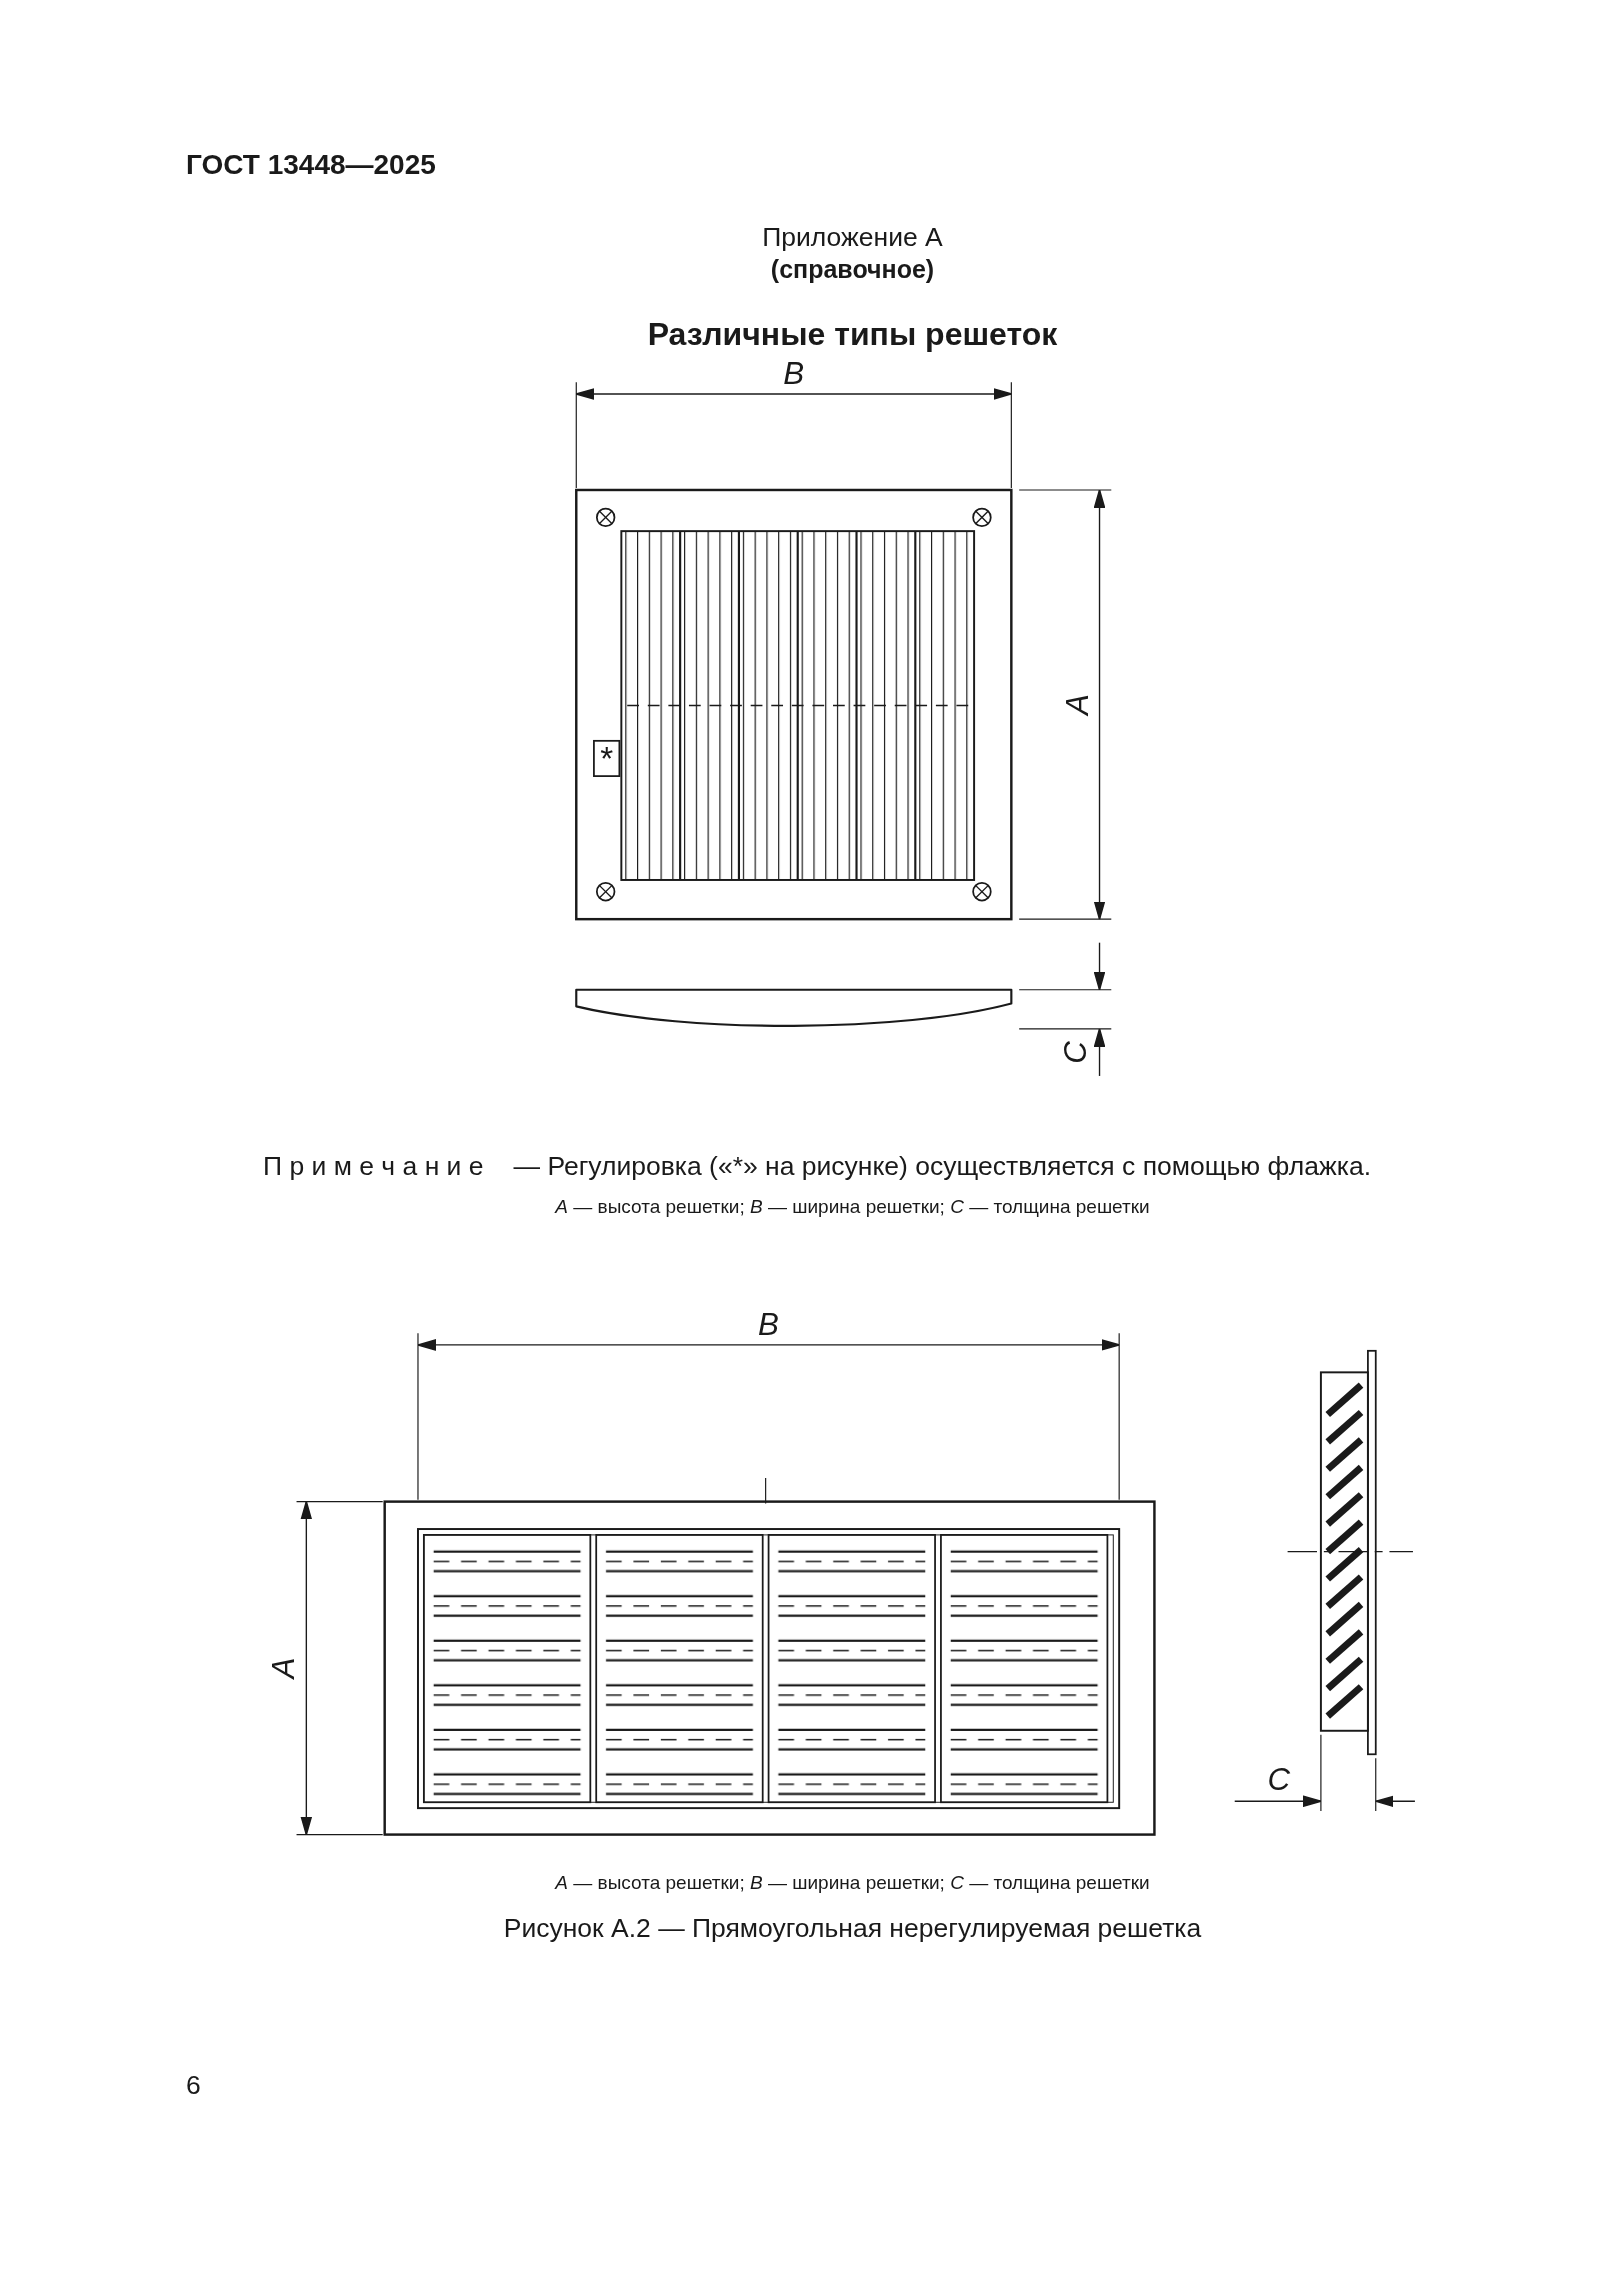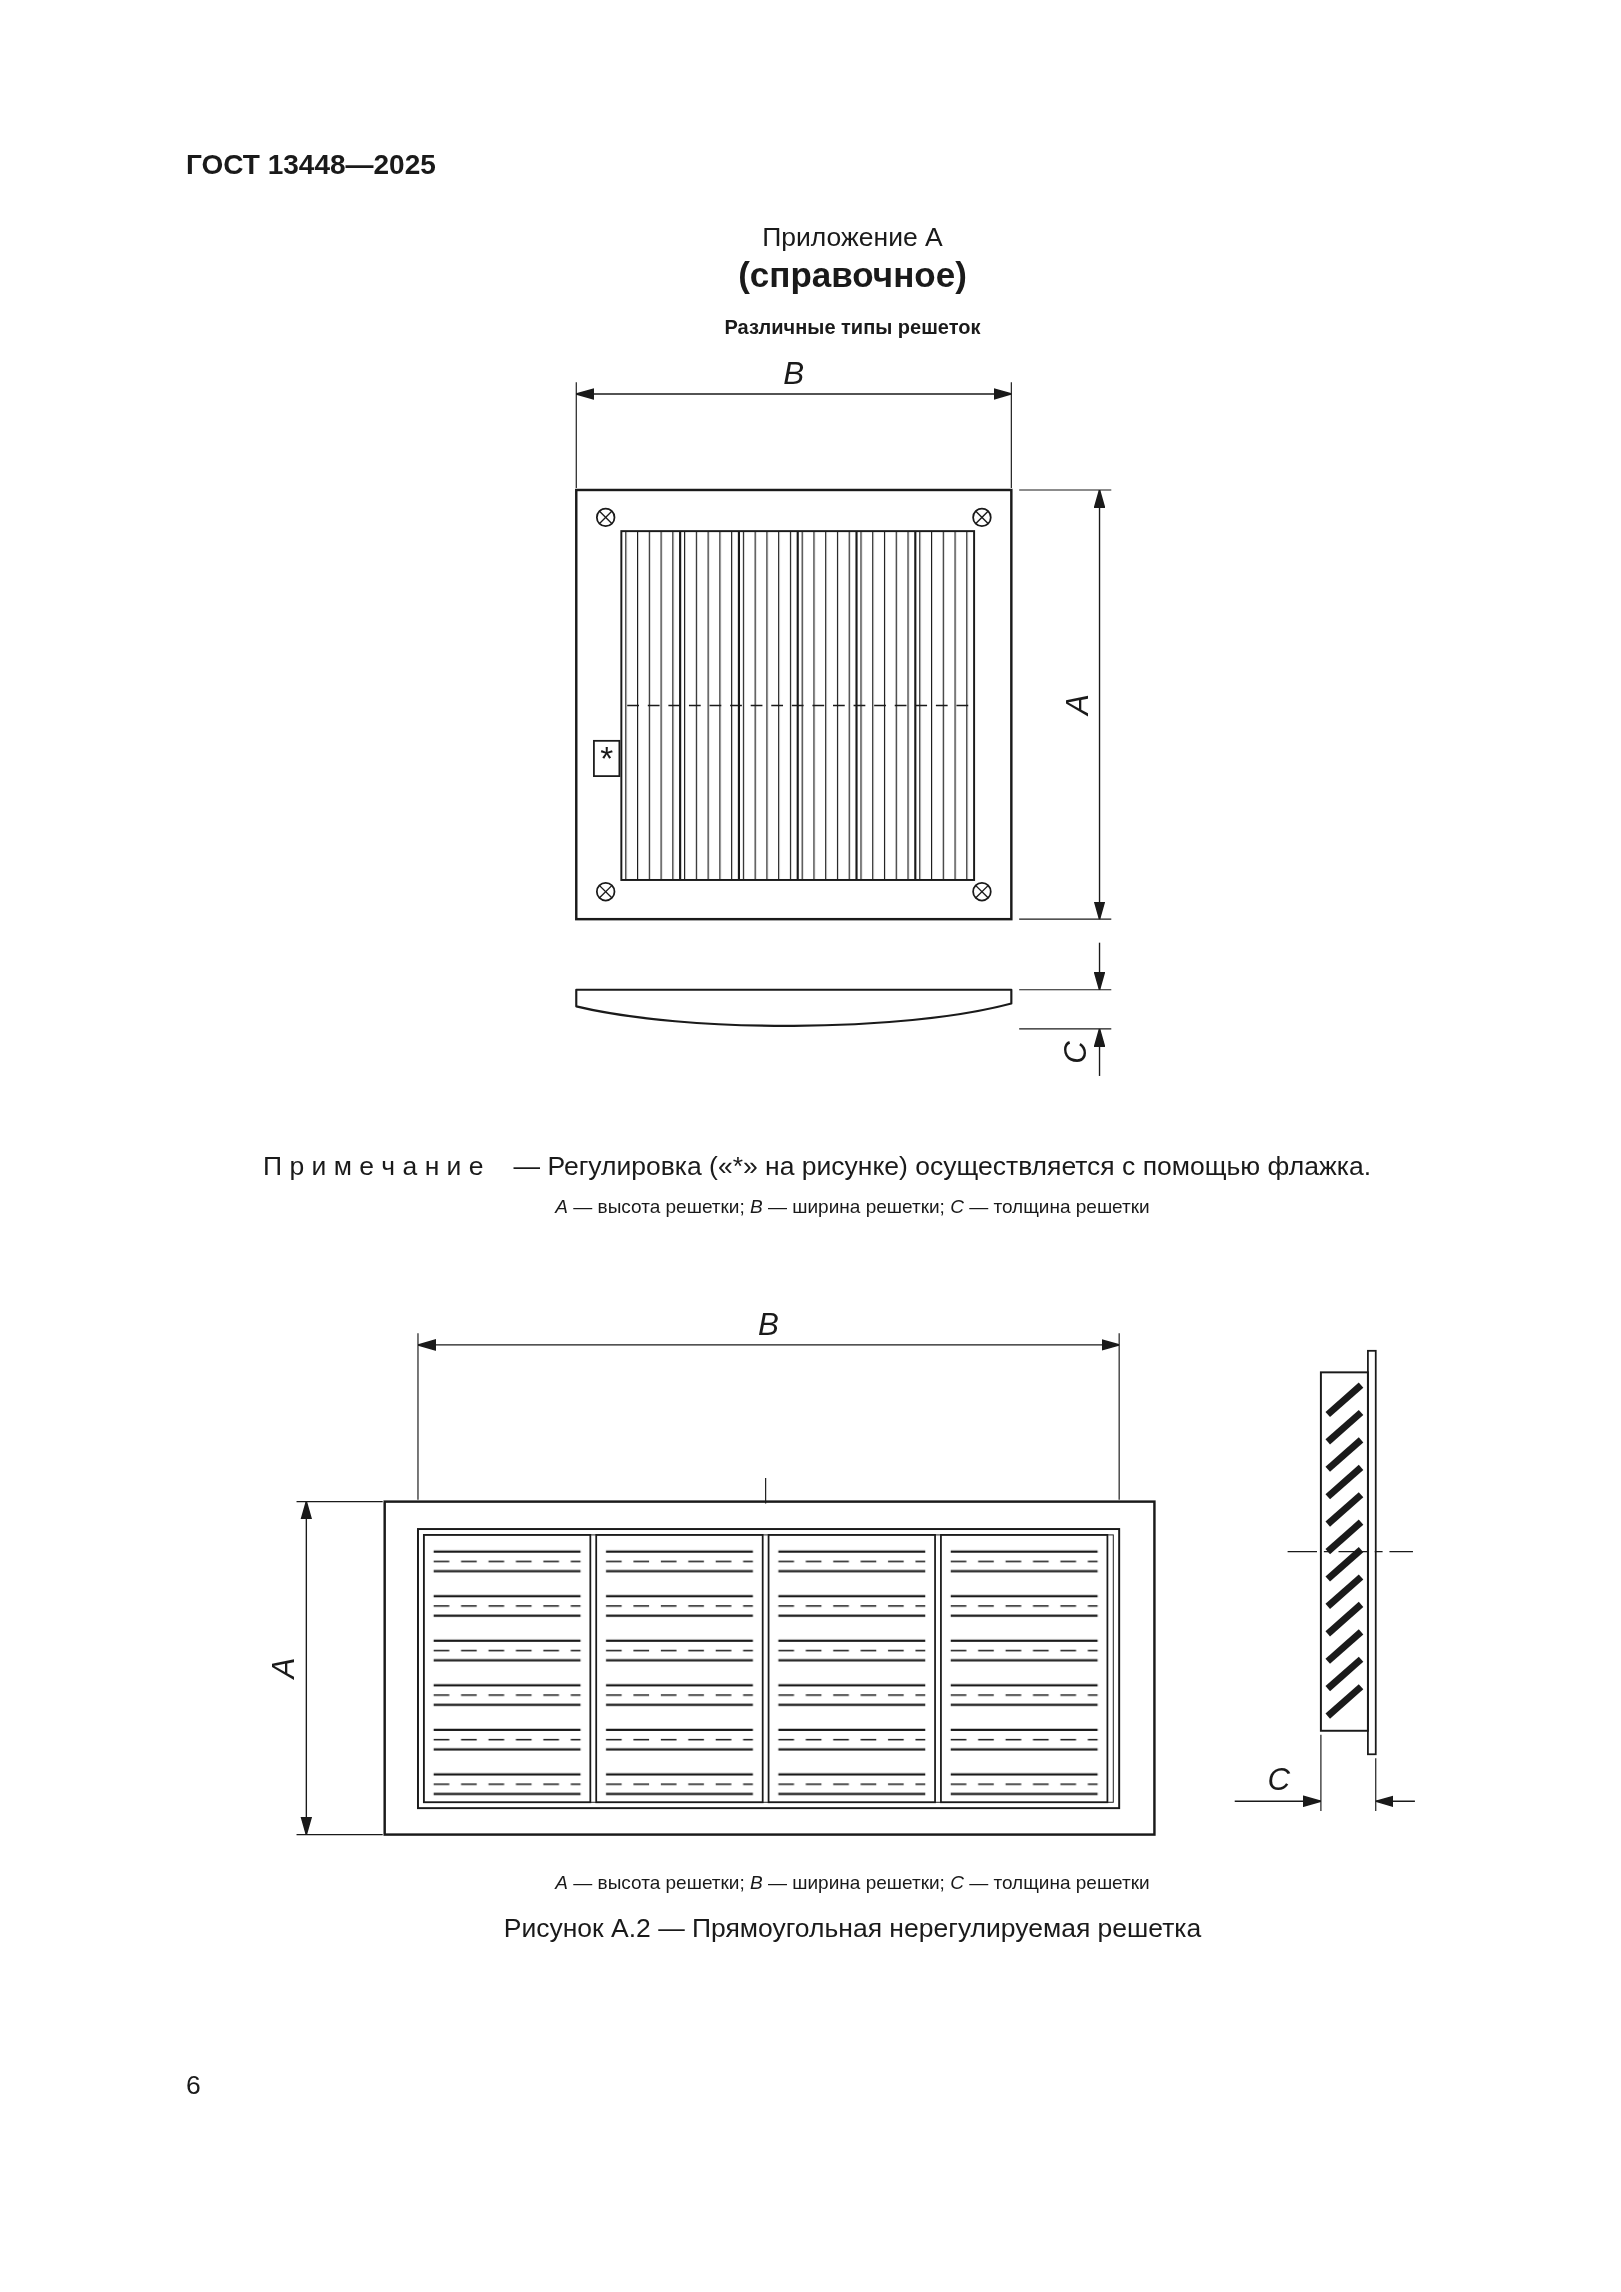--- a/index.html
+++ b/index.html
@@ -13,22 +13,22 @@
   .page { position:absolute; left:0; top:0; width:1621px; height:2293px; background:#ffffff; }
 
   .doc-header {
     position:absolute; left:186px; top:149px;
     font-size:28px; font-weight:bold;
   }
   .t-center {
     position:absolute; left:245px; width:1215px; text-align:center;
   }
   .app-title   { top:222px; font-size:26.5px; font-weight:normal; }
-  .app-sub     { top:255px; font-size:35px; font-weight:bold; }
-  .main-title  { top:316px; font-size:20px; font-weight:bold; }
+  .app-sub     { top:255px; font-size:25px; font-weight:bold; }
+  .main-title  { top:316px; font-size:32px; font-weight:bold; }
 
   .note {
     position:absolute; left:263px; top:1151px; font-size:26.5px;
     white-space:nowrap;
   }
   .note .note-text { margin-left:30px; }
 
   .legend  { font-size:19px; }
   .legend1 { top:1196px; }
   .legend2 { top:1872px; }

